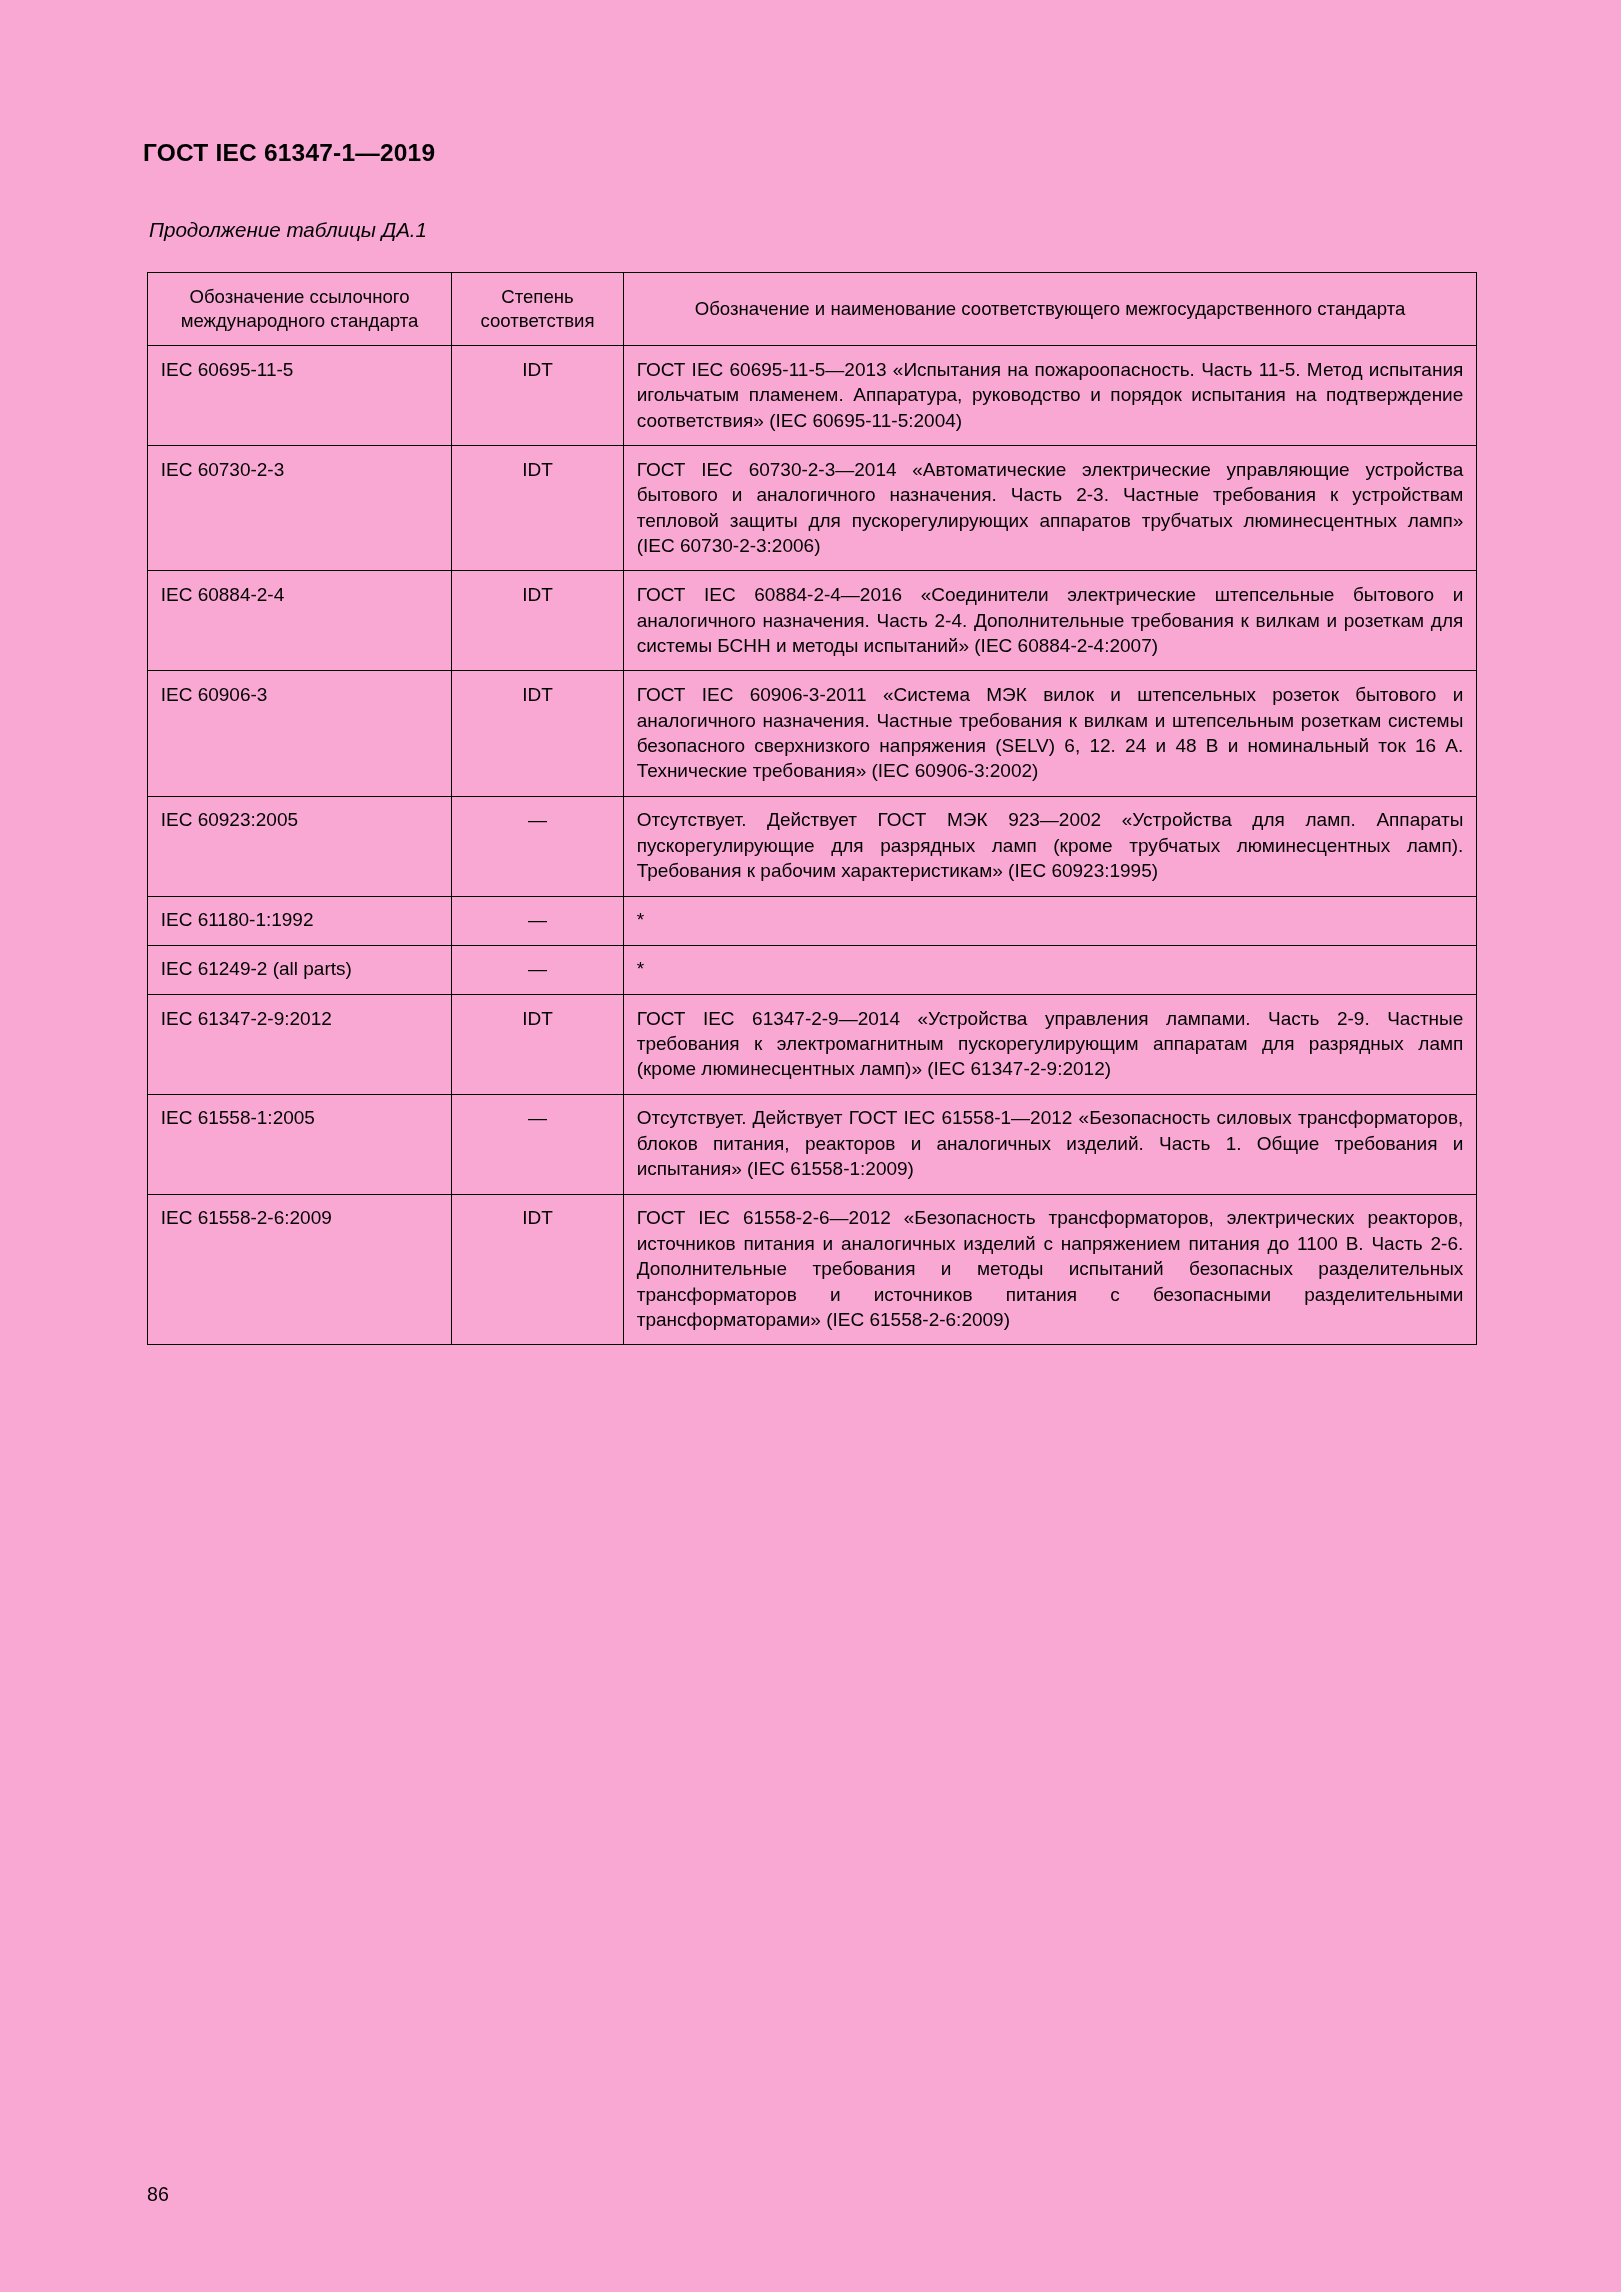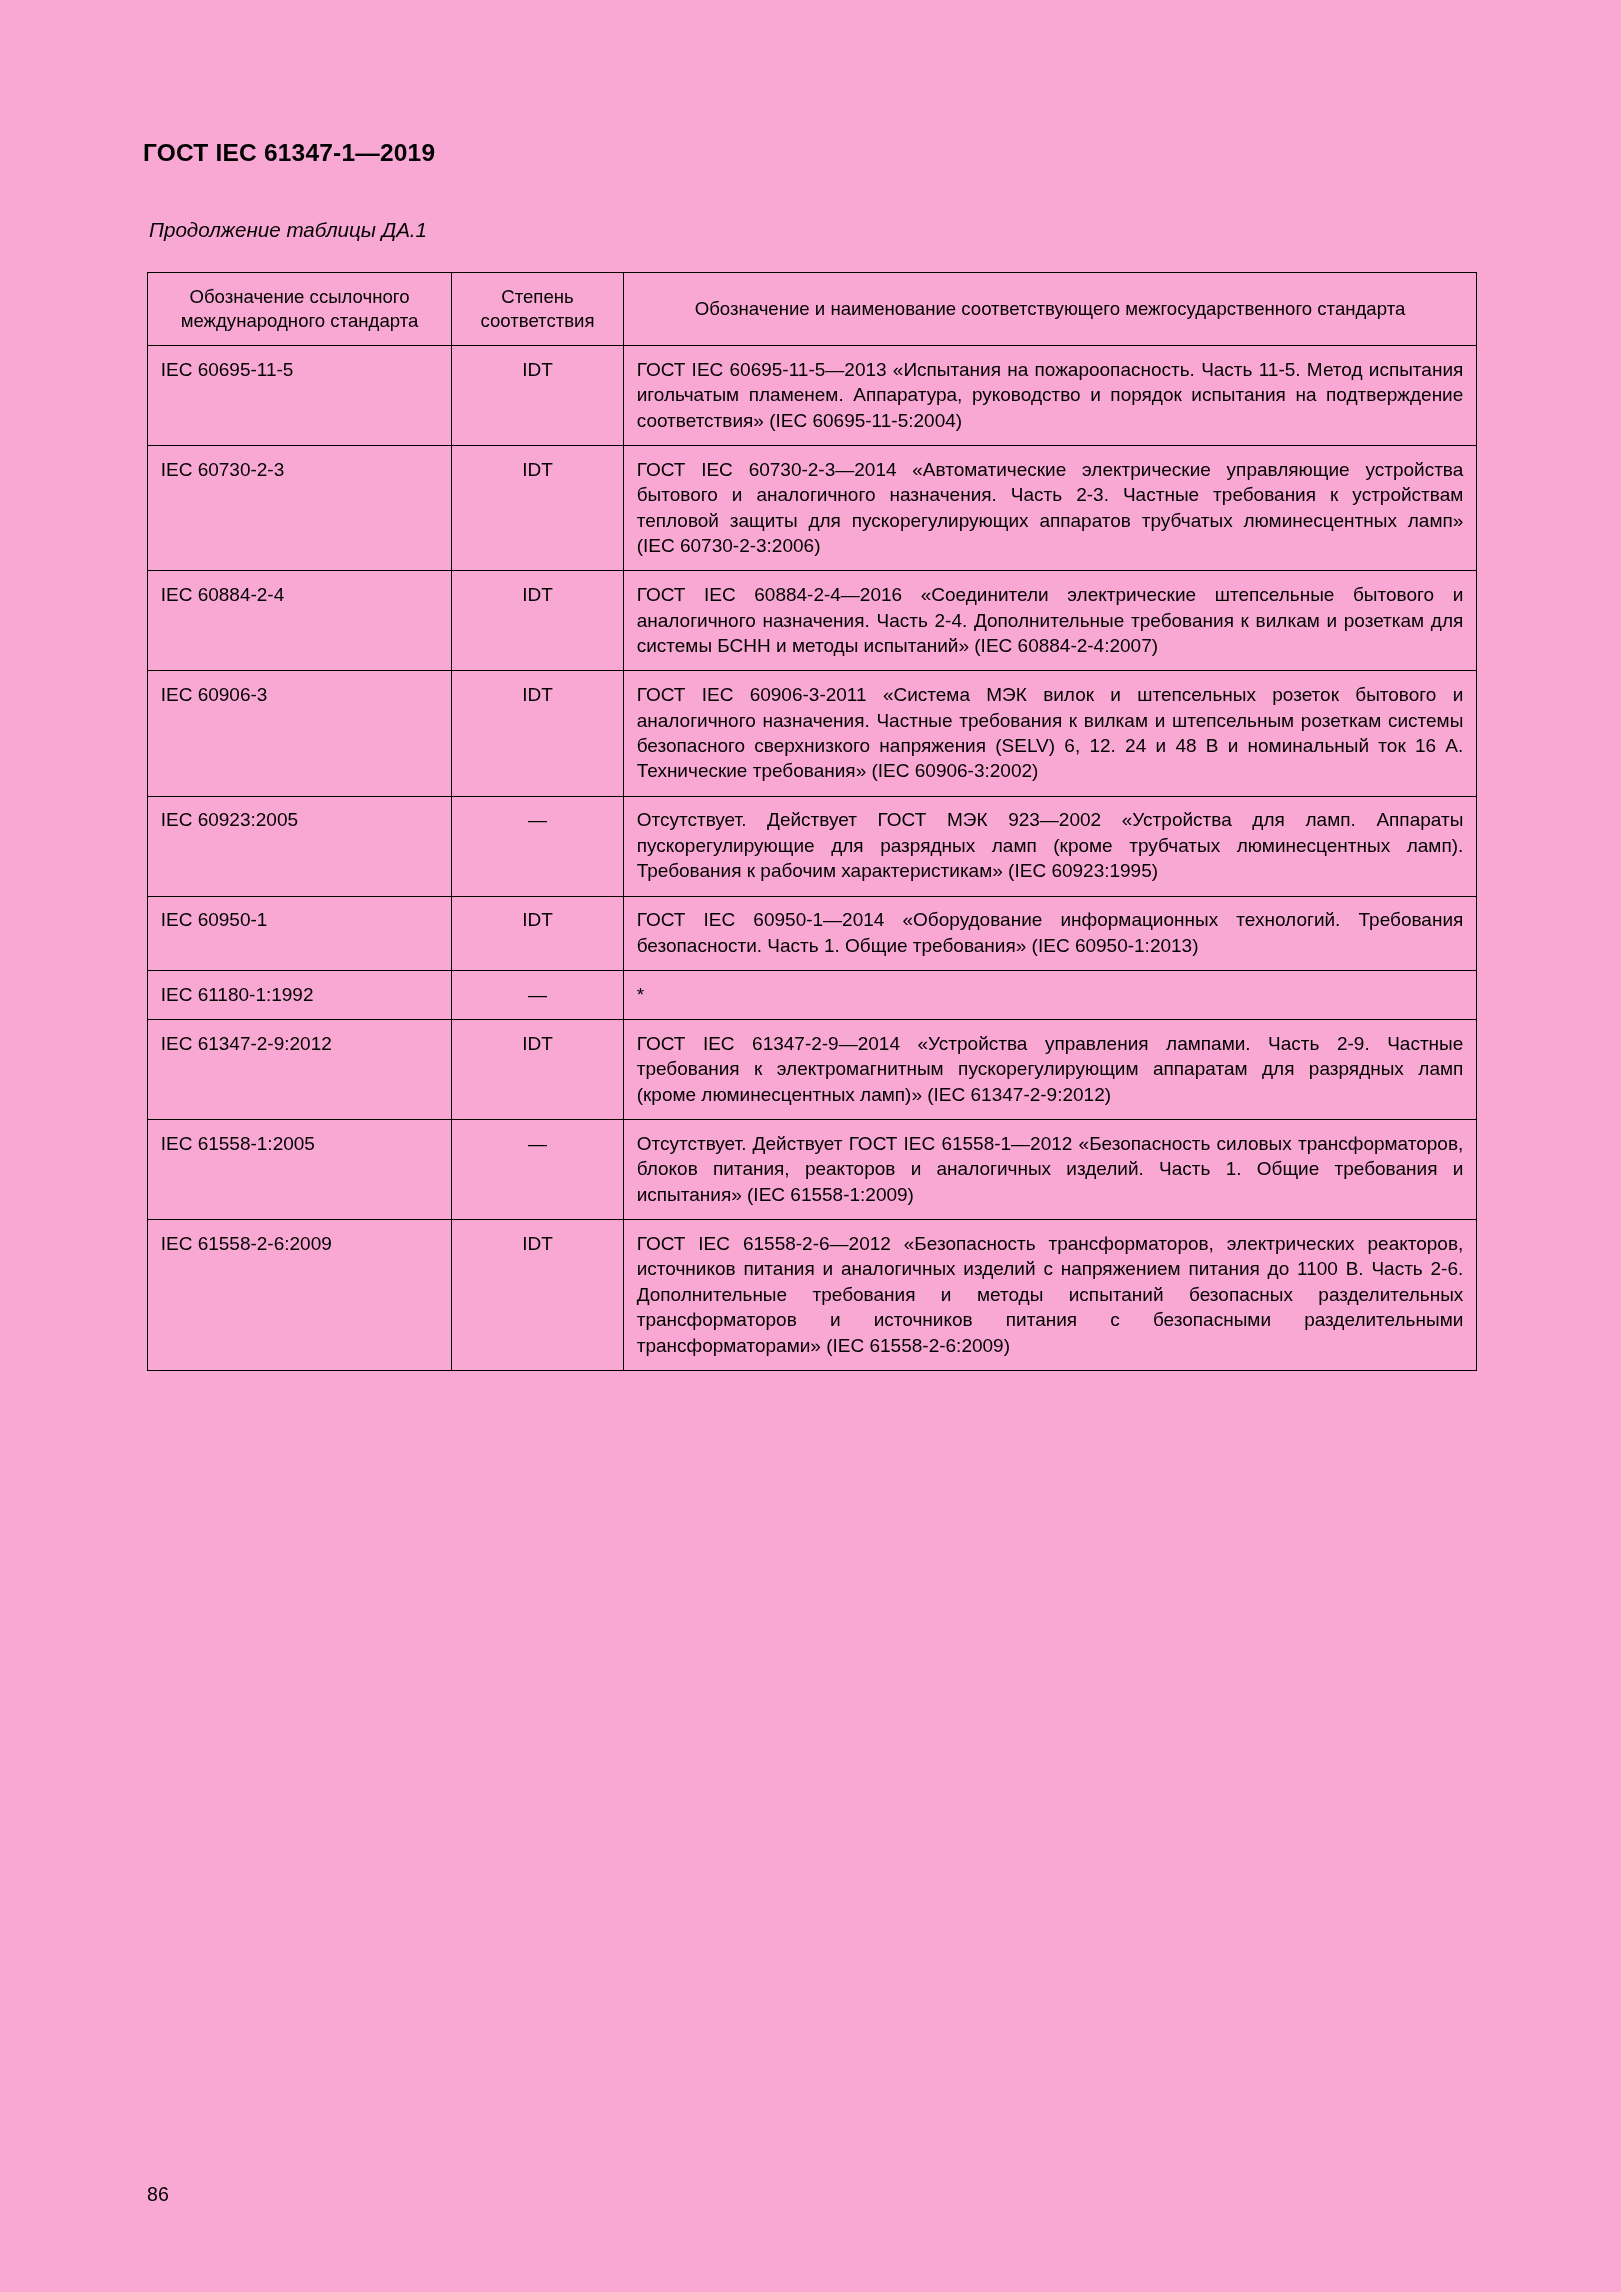--- a/index.html
+++ b/index.html
@@ -122,26 +122,26 @@
         <td class="col-ref">IEC 60906-3</td>
         <td class="col-deg">IDT</td>
         <td class="col-desc">ГОСТ IEC 60906-3-2011 «Система МЭК вилок и штепсельных розеток бытового и аналогичного назначения. Частные требования к вилкам и штепсельным розеткам системы безопасного сверхнизкого напряжения (SELV) 6, 12. 24 и 48 В и номинальный ток 16 А. Технические требования» (IEC 60906-3:2002)</td>
       </tr>
       <tr>
         <td class="col-ref">IEC 60923:2005</td>
         <td class="col-deg">—</td>
         <td class="col-desc">Отсутствует. Действует ГОСТ МЭК 923—2002 «Устройства для ламп. Аппараты пускорегулирующие для разрядных ламп (кроме трубчатых люминесцентных ламп). Требования к рабочим характеристикам» (IEC 60923:1995)</td>
       </tr>
       <tr>
-        <td class="col-ref">IEC 60950-1</td>
-        <td class="col-deg">IDT</td>
-        <td class="col-desc">ГОСТ IEC 60950-1—2014 «Оборудование информационных технологий. Требования безопасности. Часть 1. Общие требования» (IEC 60950-1:2013)</td>
+        <td class="col-ref">IEC 61180-1:1992</td>
+        <td class="col-deg">—</td>
+        <td class="col-desc star">*</td>
       </tr>
       <tr>
-        <td class="col-ref">IEC 61180-1:1992</td>
+        <td class="col-ref">IEC 61249-2 (all parts)</td>
         <td class="col-deg">—</td>
         <td class="col-desc star">*</td>
       </tr>
       <tr>
         <td class="col-ref">IEC 61347-2-9:2012</td>
         <td class="col-deg">IDT</td>
         <td class="col-desc">ГОСТ IEC 61347-2-9—2014 «Устройства управления лампами. Часть 2-9. Частные требования к электромагнитным пускорегулирующим аппаратам для разрядных ламп (кроме люминесцентных ламп)» (IEC 61347-2-9:2012)</td>
       </tr>
       <tr>
         <td class="col-ref">IEC 61558-1:2005</td>

